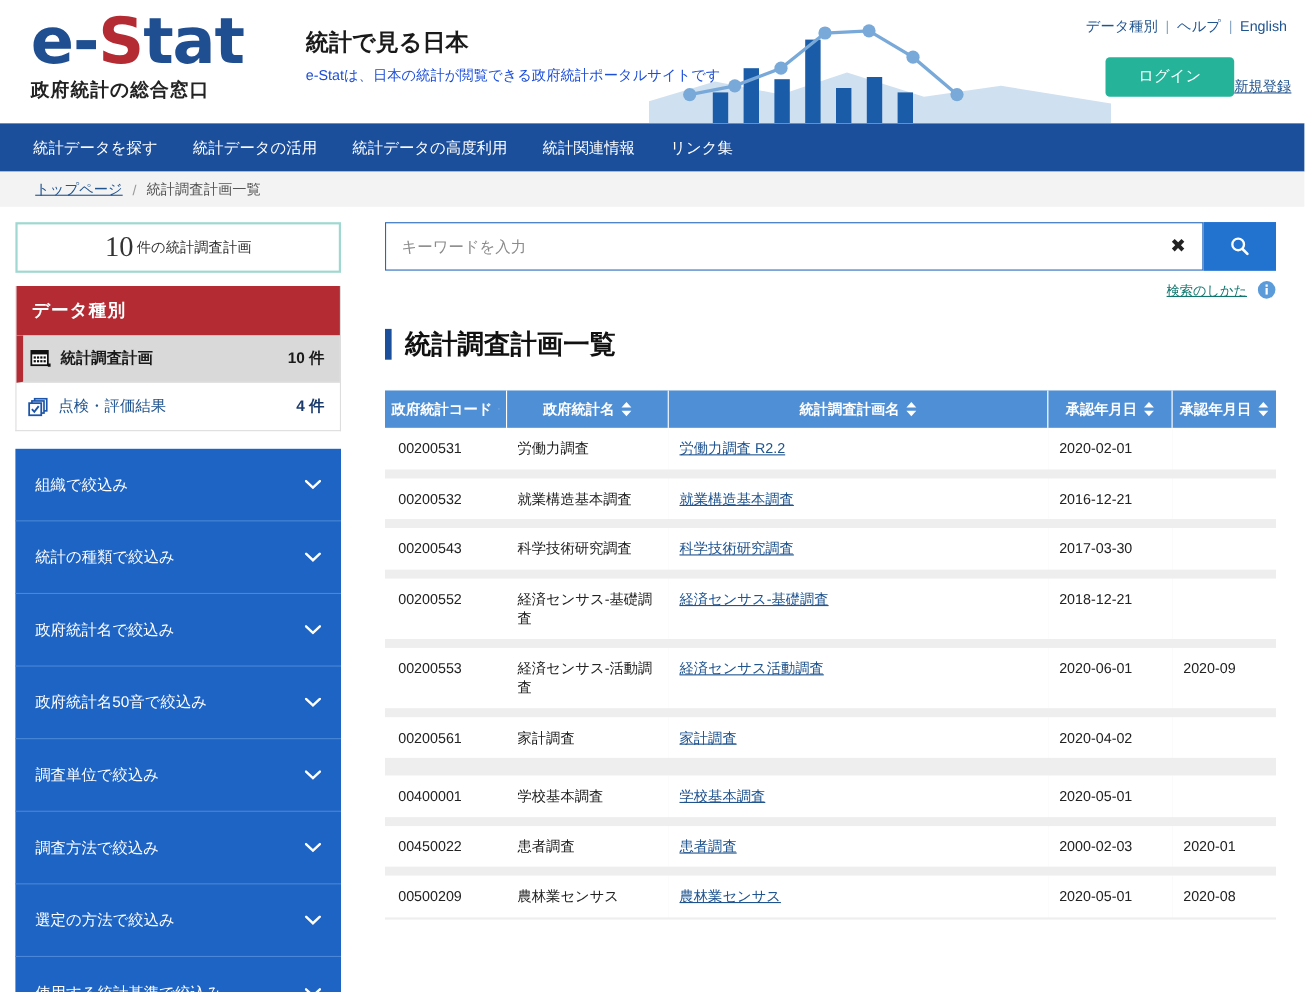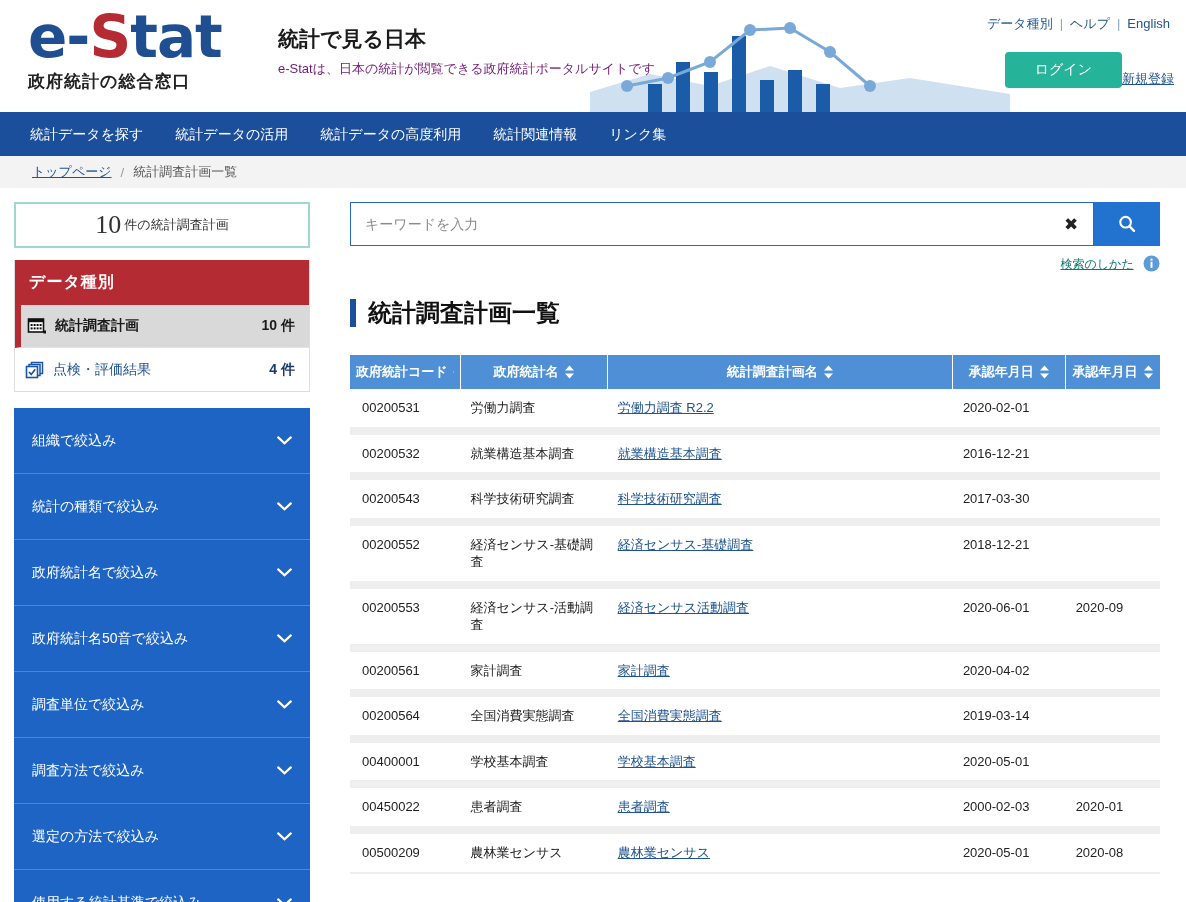--- a/index.html
+++ b/index.html
@@ -56,21 +56,21 @@
   }
   .header-title {
     font-size: 21px;
     font-weight: bold;
     color: #1a1a1a;
     line-height: 1.2;
   }
   .header-subtitle {
     margin-top: 9px;
     font-size: 13px;
-    color: #701a75;
+    color: #1d4ed8;
   }
   .header-links {
     position: absolute;
     right: 16px; top: 15px;
     font-size: 13px;
     color: #20548f;
     white-space: nowrap;
   }
   .header-links a {
     color: #20548f;
@@ -673,27 +673,20 @@
             <tr>
               <td class="col-code">00200561</td>
               <td class="col-name">家計調査</td>
               <td class="col-plan"><a class="plan-link">家計調査</a></td>
               <td class="col-appr">2020-04-02</td>
               <td class="col-pub"></td>
             </tr>
             <tr class="spacer-row">
               <td colspan="5"></td>
             </tr>
-            <tr>
-              <td class="col-code">00200564</td>
-              <td class="col-name">全国消費実態調査</td>
-              <td class="col-plan"><a class="plan-link">全国消費実態調査</a></td>
-              <td class="col-appr">2019-03-14</td>
-              <td class="col-pub"></td>
-            </tr>
             <tr class="spacer-row">
               <td colspan="5"></td>
             </tr>
             <tr>
               <td class="col-code">00400001</td>
               <td class="col-name">学校基本調査</td>
               <td class="col-plan"><a class="plan-link">学校基本調査</a></td>
               <td class="col-appr">2020-05-01</td>
               <td class="col-pub"></td>
             </tr>

